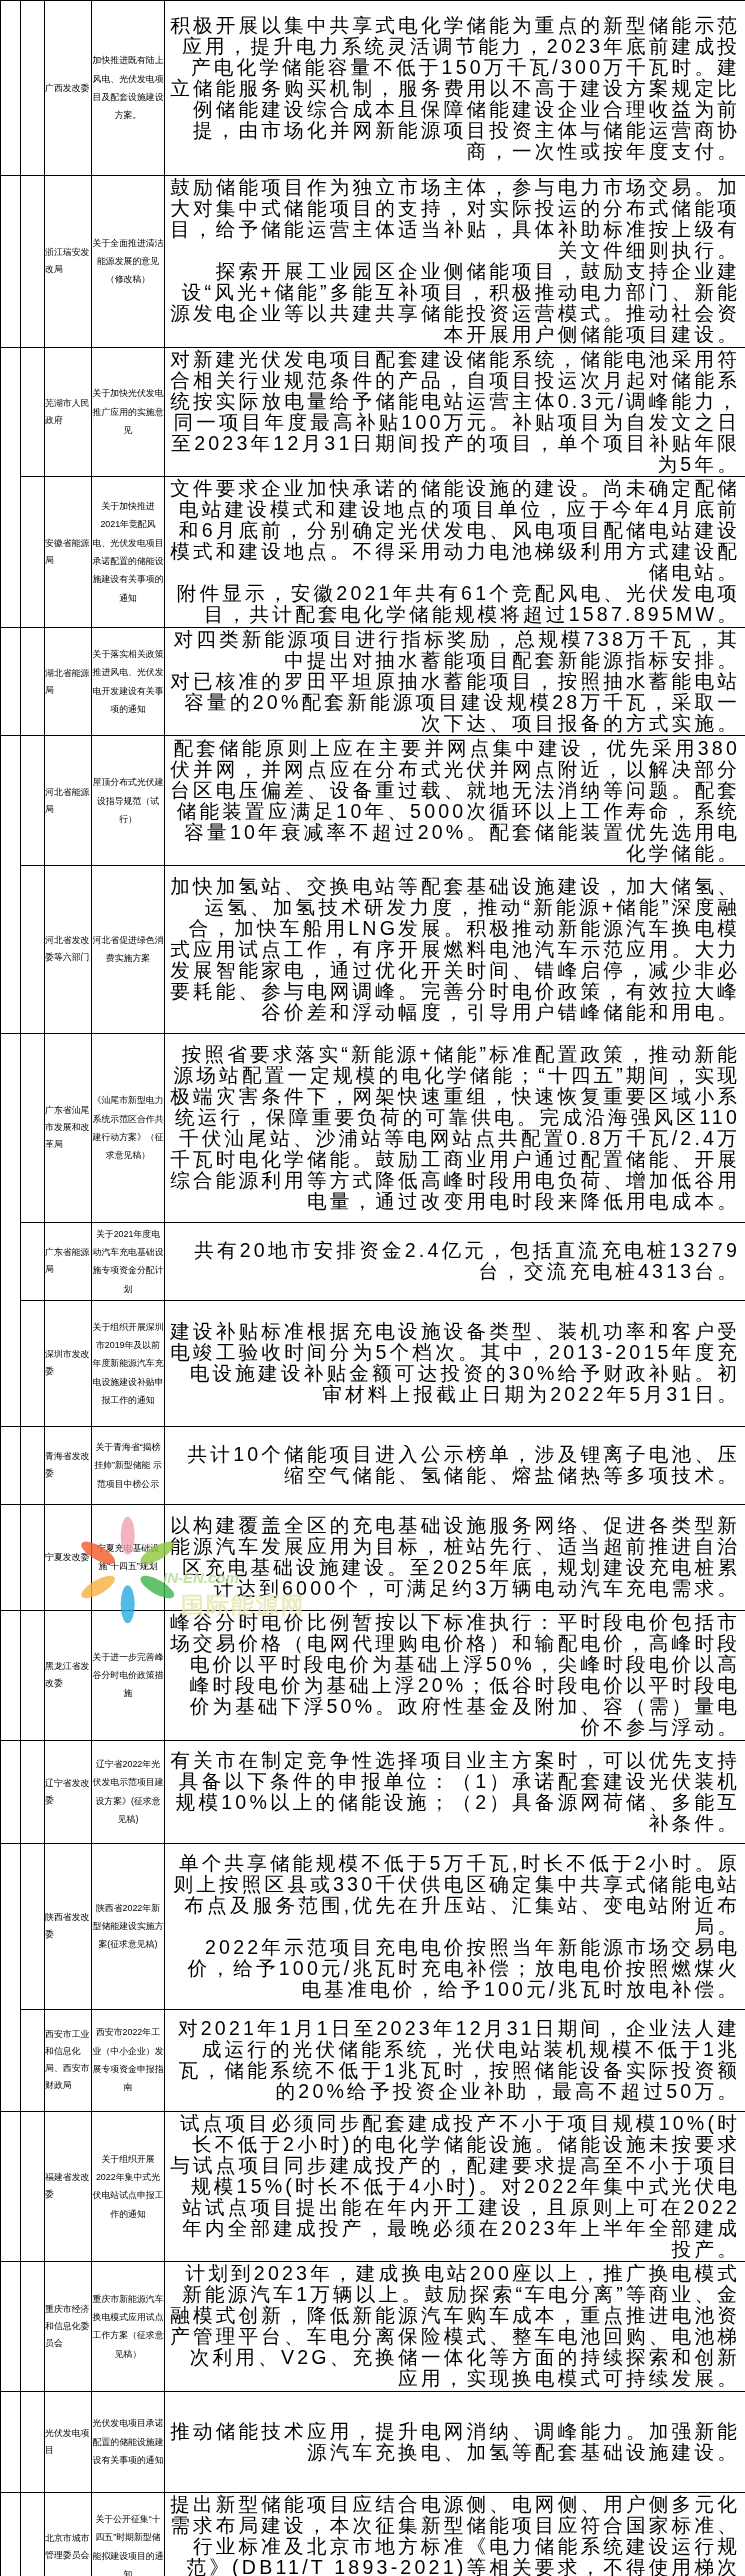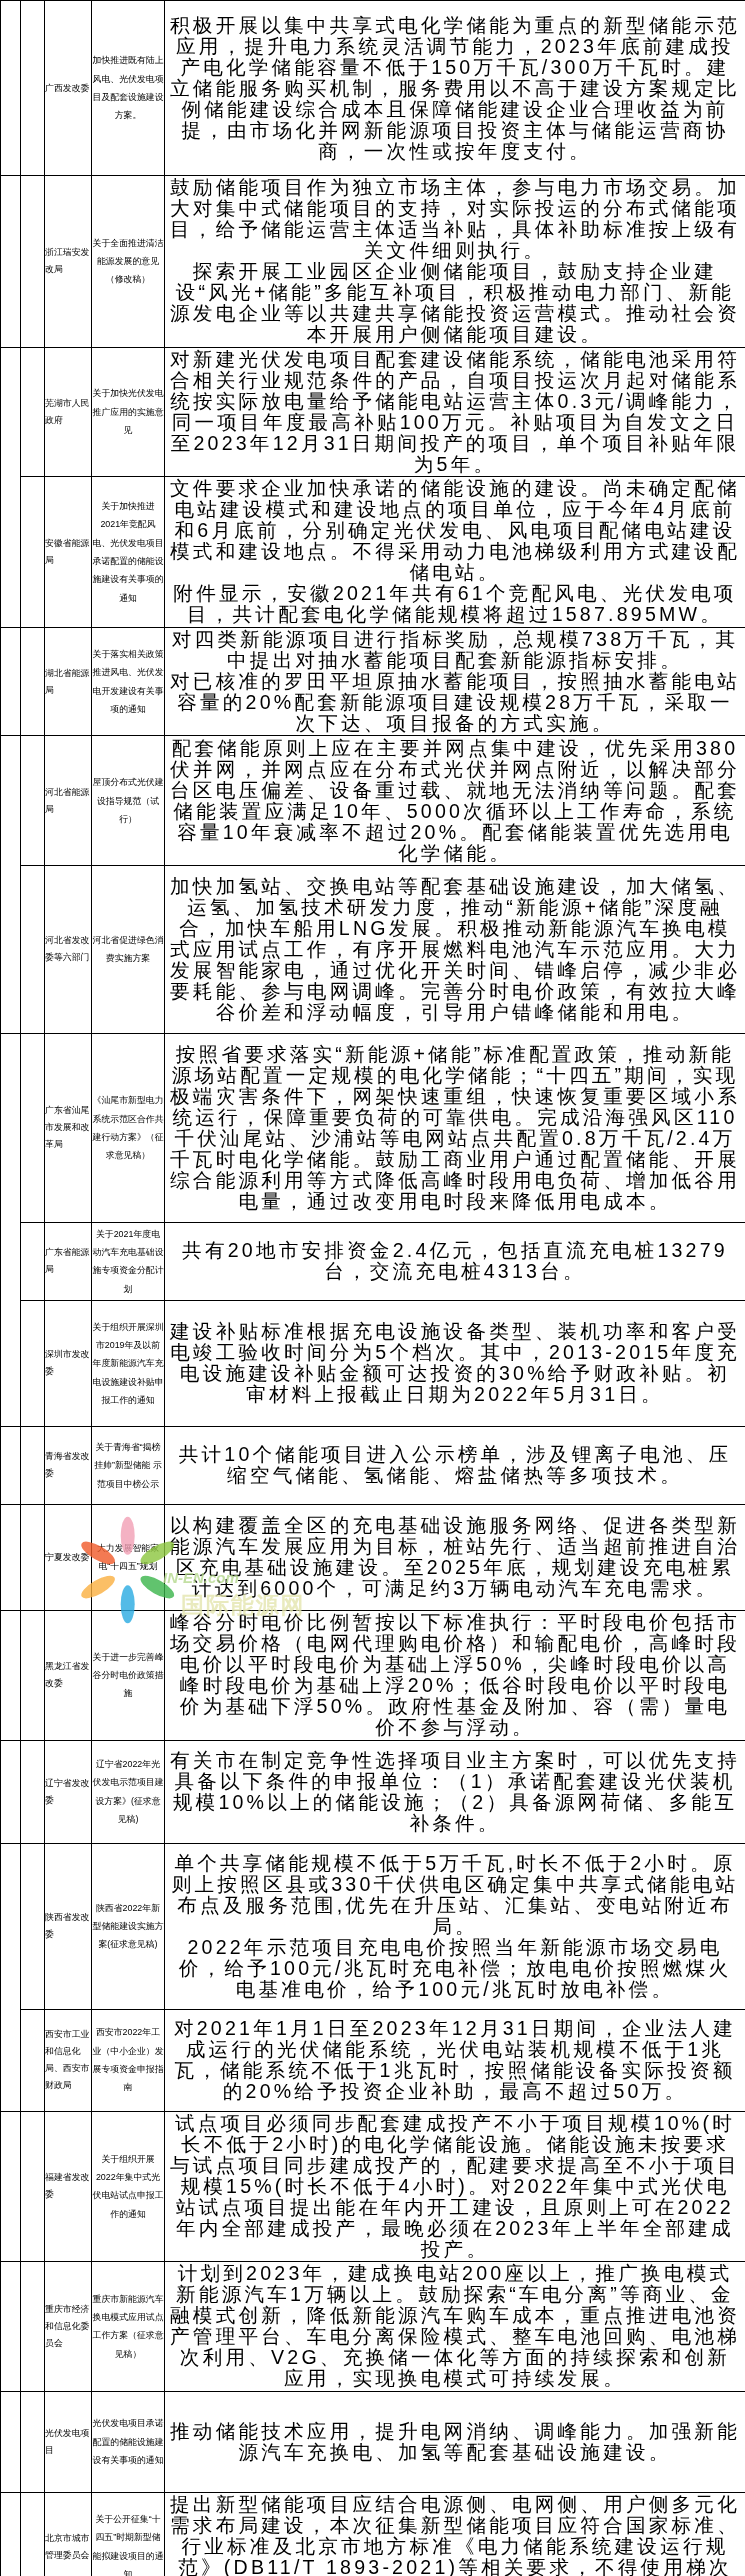--- a/index.html
+++ b/index.html
@@ -4,21 +4,21 @@
 <style>
   html,body{margin:0;padding:0;background:#ffffff;}
   body{width:746px;position:relative;font-family:"Liberation Sans",sans-serif;color:#000;}
   table{border-collapse:collapse;table-layout:fixed;width:746px;border:1.3px solid #000;}
   td{border:1.3px solid #000;vertical-align:middle;padding:0;overflow:hidden;}
   .c-prov{font-size:8.9px;text-align:right;line-height:12.6px;padding-left:32px;}
   .c-date{font-size:12px;text-align:right;padding-left:44px;}
   .c-agency{font-size:8.9px;line-height:17px;}
   .c-title{font-size:8.9px;text-align:center;line-height:18.3px;white-space:pre-line;}
   .c-desc{font-size:19.6px;line-height:21px;letter-spacing:3.2px;padding:1.3px 5px;
-          white-space:pre-line;word-break:break-all;text-align:center;}
+          white-space:pre-line;word-break:break-all;text-align:right;}
   
   .watermark{position:absolute;left:95px;top:1498px;width:215px;height:169px;
              opacity:.8;z-index:5;pointer-events:none;}
   .petal{position:absolute;left:39px;top:65px;width:38px;height:14px;
          border-radius:50%;transform-origin:-6.3px 50%;}
   .wm-en{position:absolute;left:68px;top:71px;font-size:15px;font-weight:bold;
          font-style:italic;color:#b5d98e;}
   .wm-cn{position:absolute;left:86px;top:92px;font-size:23px;font-weight:bold;
          color:#e4e6ae;letter-spacing:1.9px;text-align:center;}
 </style>
@@ -108,21 +108,21 @@
         <td class="c-prov" rowspan="1">青海</td>
         <td class="c-date">3.21</td>
         <td class="c-agency">青海省发改委</td>
         <td class="c-title">关于青海省“揭榜挂帅”新型储能 示范项目中榜公示</td>
         <td class="c-desc">共计10个储能项目进入公示榜单，涉及锂离子电池、压缩空气储能、氢储能、熔盐储热等多项技术。</td>
       </tr>
       <tr style="height: 106px;">
         <td class="c-prov" rowspan="1">宁夏</td>
         <td class="c-date">3.22</td>
         <td class="c-agency">宁夏发改委</td>
-        <td class="c-title">大力发展智能家电“十四五”规划</td>
+        <td class="c-title">宁夏充电基础设施“十四五”规划</td>
         <td class="c-desc">以构建覆盖全区的充电基础设施服务网络、促进各类型新能源汽车发展应用为目标，桩站先行、适当超前推进自治区充电基础设施建设。至2025年底，规划建设充电桩累计达到6000个，可满足约3万辆电动汽车充电需求。</td>
       </tr>
       <tr style="height: 128px;">
         <td class="c-prov" rowspan="1">黑龙江</td>
         <td class="c-date">3.24</td>
         <td class="c-agency">黑龙江省发改委</td>
         <td class="c-title">关于进一步完善峰谷分时电价政策措施</td>
         <td class="c-desc">峰谷分时电价比例暂按以下标准执行：平时段电价包括市场交易价格（电网代理购电价格）和输配电价，高峰时段电价以平时段电价为基础上浮50%，尖峰时段电价以高峰时段电价为基础上浮20%；低谷时段电价以平时段电价为基础下浮50%。政府性基金及附加、容（需）量电价不参与浮动。</td>
       </tr>
       <tr style="height: 103px;">

